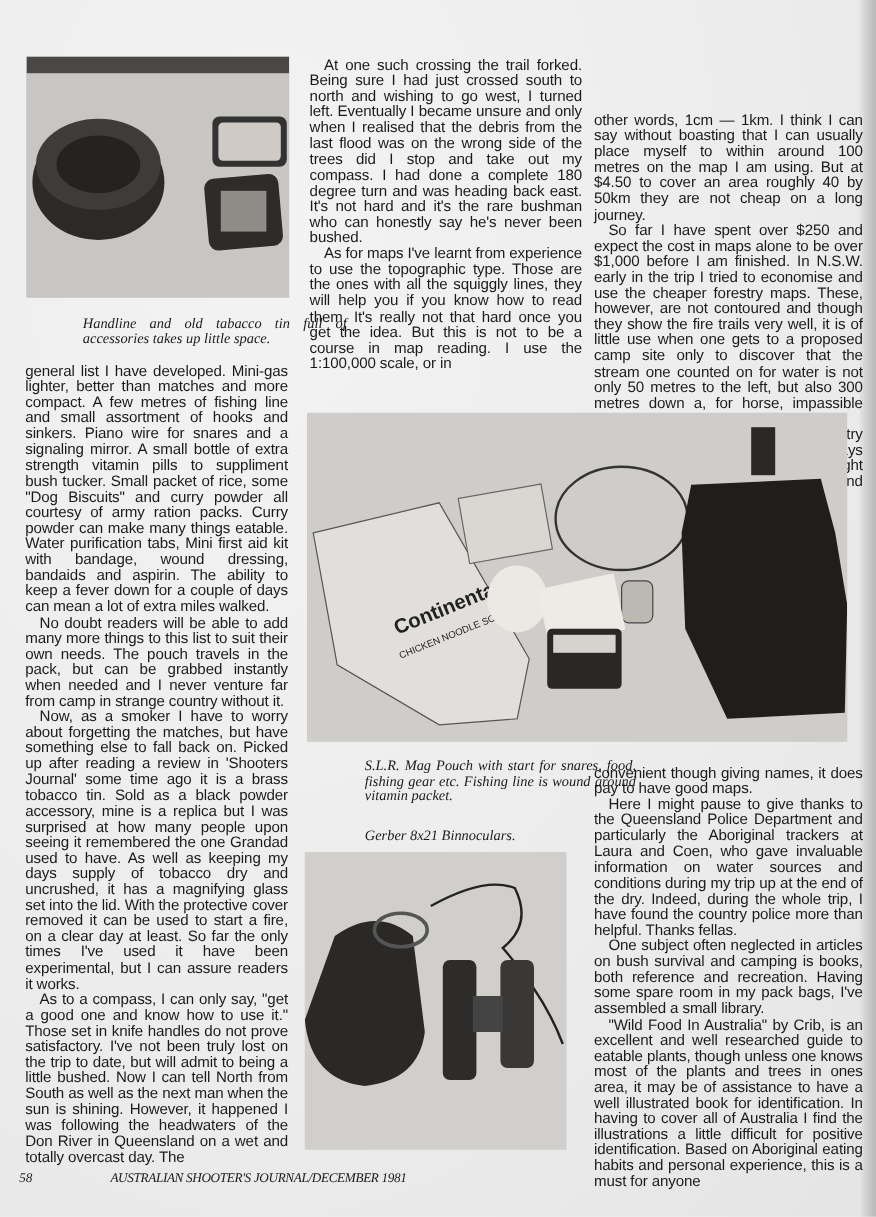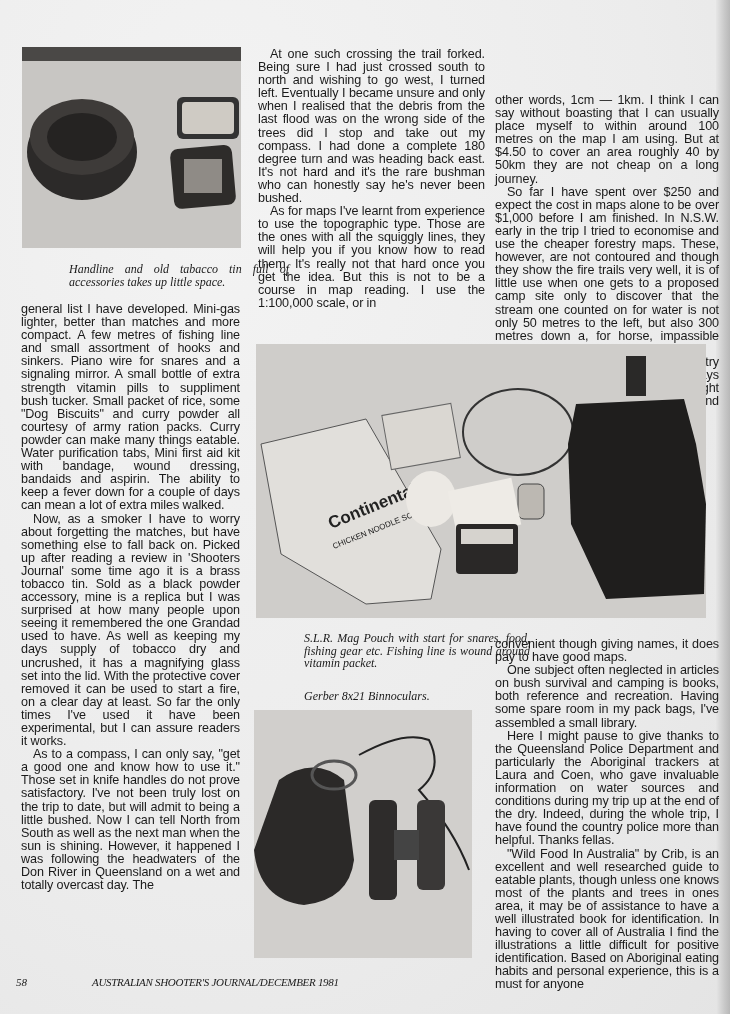--- a/index.html
+++ b/index.html
@@ -45,20 +45,21 @@
     <rect x="155" y="50" width="62" height="42" rx="6" fill="#333"></rect>
     <rect x="160" y="55" width="52" height="32" rx="4" fill="#cfcbc4"></rect>
     <rect x="150" y="100" width="62" height="60" rx="8" fill="#2e2c2a" transform="rotate(-5 180 130)"></rect>
     <rect x="162" y="112" width="38" height="34" fill="#8f8b86"></rect>
   </svg>
 </div>
 <div class="caption cap1">Handline and old tabacco tin full of accessories takes up little space.</div>
 
 <div class="col c1a">
   <p>general list I have developed. Mini-gas lighter, better than matches and more compact. A few metres of fishing line and small assortment of hooks and sinkers. Piano wire for snares and a signaling mirror. A small bottle of extra strength vitamin pills to suppliment bush tucker. Small packet of rice, some "Dog Biscuits" and curry powder all courtesy of army ration packs. Curry powder can make many things eatable. Water purification tabs, Mini first aid kit with bandage, wound dressing, bandaids and aspirin. The ability to keep a fever down for a couple of days can mean a lot of extra miles walked.</p>
+  <p class="ind">No doubt readers will be able to add many more things to this list to suit their own needs. The pouch travels in the pack, but can be grabbed instantly when needed and I never venture far from camp in strange country without it.</p>
   <p class="ind">Now, as a smoker I have to worry about forgetting the matches, but have something else to fall back on. Picked up after reading a review in 'Shooters Journal' some time ago it is a brass tobacco tin. Sold as a black powder accessory, mine is a replica but I was surprised at how many people upon seeing it remembered the one Grandad used to have. As well as keeping my days supply of tobacco dry and uncrushed, it has a magnifying glass set into the lid. With the protective cover removed it can be used to start a fire, on a clear day at least. So far the only times I've used it have been experimental, but I can assure readers it works.</p>
   <p class="ind">As to a compass, I can only say, "get a good one and know how to use it." Those set in knife handles do not prove satisfactory. I've not been truly lost on the trip to date, but will admit to being a little bushed. Now I can tell North from South as well as the next man when the sun is shining. However, it happened I was following the headwaters of the Don River in Queensland on a wet and totally overcast day. The</p>
 </div>
 
 <div class="col c2a">
   <p class="ind">At one such crossing the trail forked. Being sure I had just crossed south to north and wishing to go west, I turned left. Eventually I became unsure and only when I realised that the debris from the last flood was on the wrong side of the trees did I stop and take out my compass. I had done a complete 180 degree turn and was heading back east. It's not hard and it's the rare bushman who can honestly say he's never been bushed.</p>
   <p class="ind">As for maps I've learnt from experience to use the topographic type. Those are the ones with all the squiggly lines, they will help you if you know how to read them. It's really not that hard once you get the idea. But this is not to be a course in map reading. I use the 1:100,000 scale, or in</p>
 </div>
 
 <div class="col c3a">
@@ -94,19 +95,19 @@
     <ellipse cx="80" cy="65" rx="22" ry="14" fill="none" stroke="#555" stroke-width="3"></ellipse>
     <path d="M105 45 Q150 20 175 30 Q190 60 165 80 Q200 120 215 160" fill="none" stroke="#222" stroke-width="2"></path>
     <rect x="115" y="90" width="28" height="100" rx="6" fill="#2e2c2b"></rect>
     <rect x="163" y="90" width="28" height="90" rx="6" fill="#3a3837"></rect>
     <rect x="140" y="120" width="25" height="30" fill="#444"></rect>
   </svg>
 </div>
 
 <div class="col c3b">
   <p>convenient though giving names, it does pay to have good maps.</p>
+  <p class="ind">Here I might pause to give thanks to the Queensland Police Department and particularly the Aboriginal trackers at Laura and Coen, who gave invaluable information on water sources and conditions during my trip up at the end of the dry. Indeed, during the whole trip, I have found the country police more than helpful. Thanks fellas.</p>
   <p class="ind">One subject often neglected in articles on bush survival and camping is books, both reference and recreation. Having some spare room in my pack bags, I've assembled a small library.</p>
-  <p class="ind">Here I might pause to give thanks to the Queensland Police Department and particularly the Aboriginal trackers at Laura and Coen, who gave invaluable information on water sources and conditions during my trip up at the end of the dry. Indeed, during the whole trip, I have found the country police more than helpful. Thanks fellas.</p>
   <p class="ind">"Wild Food In Australia" by Crib, is an excellent and well researched guide to eatable plants, though unless one knows most of the plants and trees in ones area, it may be of assistance to have a well illustrated book for identification. In having to cover all of Australia I find the illustrations a little difficult for positive identification. Based on Aboriginal eating habits and personal experience, this is a must for anyone</p>
 </div>
 
 <div class="footer pgnum">58</div>
 <div class="footer journal">AUSTRALIAN SHOOTER'S JOURNAL/DECEMBER 1981</div>
 
 </body></html>

